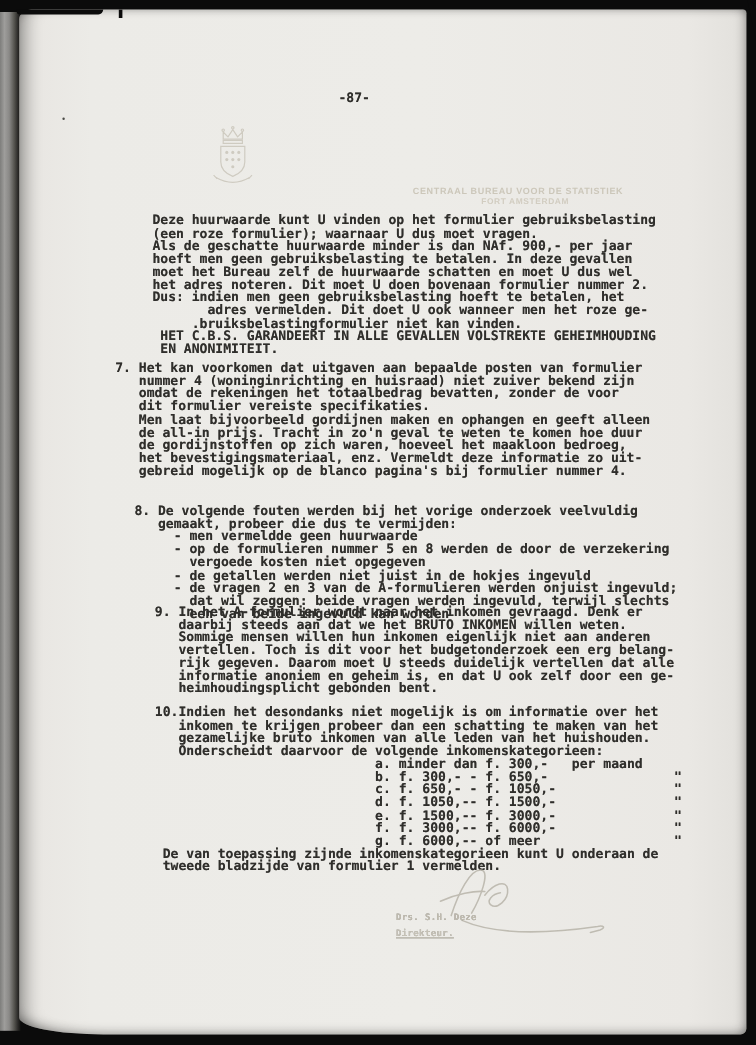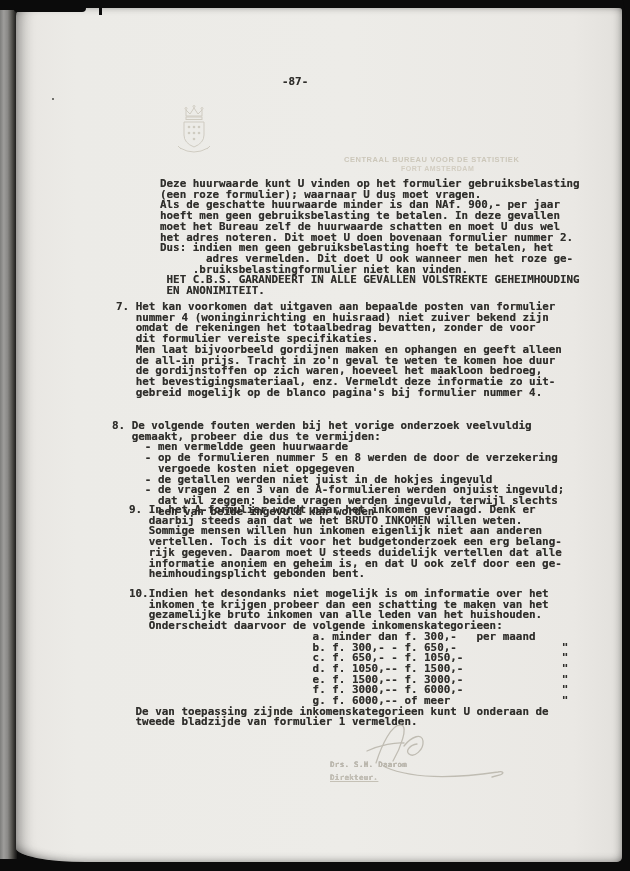--- a/index.html
+++ b/index.html
@@ -17,22 +17,22 @@
   .a-top1{left:14px;top:8px;width:72px;height:4px;border-radius:0 0 5px 3px;}
   .a-top2{left:99px;top:8px;width:3px;height:7px;}
   .a-tr{right:0;top:0;width:16px;height:34px;clip-path:polygon(0 0,100% 0,100% 100%,55% 0);}
   .a-dot{left:52px;top:98px;width:2px;height:2px;background:#4a4a46;border-radius:50%;}
 
   
   .tw{position:absolute;margin:0;white-space:pre;font-family:"DejaVu Sans Mono","Liberation Mono",monospace;
       font-size:10.9px;line-height:10.7px;font-weight:700;color:#2f2e2b;
       text-shadow:0 0 .4px rgba(45,44,40,.55);letter-spacing:0;}
   .pageno{left:266px;top:69px;}
-  .p-intro{left:111px;top:171px;margin-left:33px;}
-  .p-s7{left:100px;top:294px;}
+  .p-intro{left:111px;top:171px;}
+  .p-s7{left:80px;top:294px;}
   .p-s8{left:96px;top:413px;}
   .p-s9{left:113px;top:497px;}
   .p-s10{left:113px;top:581px;}
 
   
   .lh-left{position:absolute;left:88px;top:143px;font-family:"Liberation Sans",sans-serif;
            font-size:10.5px;font-weight:400;letter-spacing:3.1px;color:#c6c1b4;white-space:pre;}
   .lh-r1{position:absolute;left:328px;top:147px;font-family:"Liberation Sans",sans-serif;
          font-size:7.5px;font-weight:700;letter-spacing:.55px;color:#ccc7ba;white-space:pre;}
   .lh-r2{position:absolute;left:385px;top:157px;font-family:"Liberation Sans",sans-serif;
@@ -138,17 +138,17 @@
  tweede bladzijde van formulier 1 vermelden.</pre>
 
     <svg class="sig" width="170" height="85" viewBox="0 0 170 85">
       <g stroke="#b5b1a6" fill="none" stroke-width="1.3" stroke-linecap="round">
         <path d="M20,57 C26,38 36,18 45,19 C53,20 44,43 37,55"></path>
         <path d="M11,45 C24,39 40,36 48,37"></path>
         <path d="M48,40 C56,30 66,27 67,35 C68,44 58,52 53,48 C49,45 54,39 61,38"></path>
         <path d="M29,61 C54,72 94,73 142,66 C147,65 149,67 144,69 L136,71"></path>
       </g>
     </svg>
-    <div class="tw sig-name">Drs. S.H. Daarom</div>
+    <div class="tw sig-name">Drs. S.H. Deze</div>
     <div class="tw sig-title">Direkteur.</div>
 
   </div>
 </div>
 
 </body></html>

